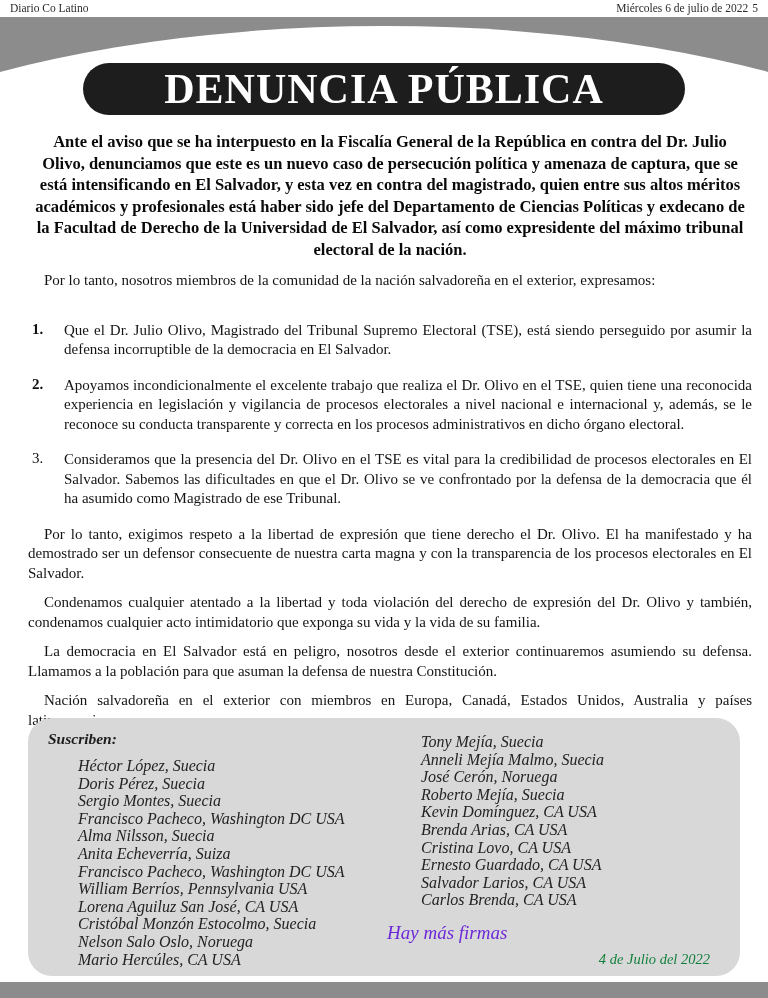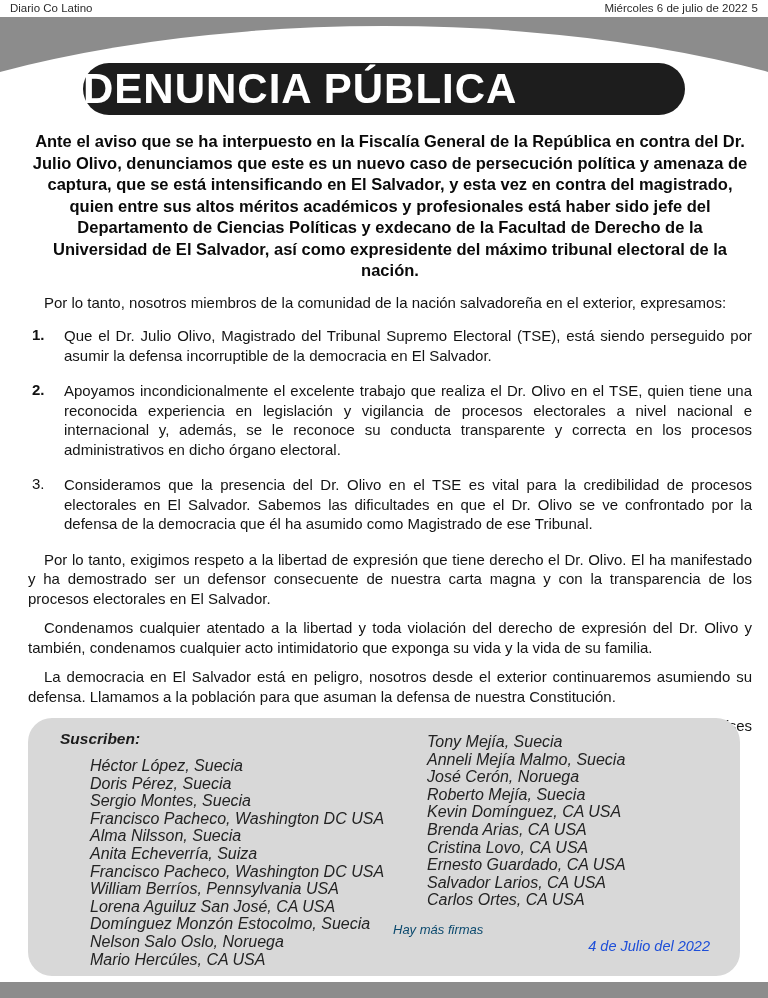--- a/index.html
+++ b/index.html
@@ -1,69 +1,69 @@
 <!DOCTYPE html>
 <html><head>
 <meta charset="utf-8">
 <style>
   * { margin:0; padding:0; box-sizing:border-box; }
   html,body { background:#ffffff; }
   .page {
     position:relative; width:768px; height:998px; margin:0 auto;
     background:#ffffff; overflow:hidden; color:#111111;
-    font-family:Liberation Sans, sans-serif;
+    font-family:Liberation Serif, serif;
   }
   
   .masthead {
     position:absolute; top:2px; left:0; width:100%;
     display:flex; justify-content:space-between; align-items:baseline;
     padding:0 10px 0 10px; font-size:11.5px; color:#2b2b2b;
   }
   .masthead .right { display:flex; gap:4px; }
   
   .swoosh { position:absolute; top:16px; left:0; width:768px; height:100px; }
   
   .title-pill {
     position:absolute; top:63px; left:50%; transform:translateX(-50%);
     width:602px; height:52px; background:#1d1d1d; border-radius:27px;
-    display:flex; align-items:center; justify-content:flex-start; z-index:3;
+    display:flex; align-items:center; justify-content:center; z-index:3;
   }
   .title-pill span {
     color:#ffffff; font-weight:bold; font-size:42px; line-height:52px;
     letter-spacing:1px; white-space:nowrap;
   }
   
   .content { position:absolute; top:131px; left:28px; right:16px; }
   .intro {
     font-weight:bold; font-size:16.5px; line-height:21.5px;
     text-align:center; color:#0a0a0a; margin:0 2px 11px 2px;
   }
   .para {
     font-size:15px; line-height:19.5px; text-align:justify;
     text-indent:16px; color:#141414;
   }
-  .lead-in { margin-bottom:14px; }
+  .lead-in { margin-bottom:30px; }
   .list-item { position:relative; padding-left:36px; margin-bottom:16px; }
   .list-item .num { position:absolute; left:4px; top:0; font-weight:bold; font-size:15px; }
   .list-item .num.plain { font-weight:normal; }
   .list-item .item-text { font-size:15px; line-height:19.5px; text-align:justify; color:#141414; }
   .after-list .para { margin-bottom:10px; }
   
   .sign-box {
     position:absolute; top:718px; left:28px; right:28px; height:258px;
-    background:#d8d8d8; border-radius:24px; padding:12px 26px 8px 32px;
+    background:#d8d8d8; border-radius:24px; padding:12px 26px 8px 20px;
     display:flex;
   }
   .sign-col { flex:1 1 50%; }
   .suscriben { font-weight:bold; font-style:italic; font-size:15.5px; color:#1c1c1c; }
   .name-list { margin-top:9px; margin-left:30px; }
   .name-list.right { margin-top:3px; margin-left:40px; }
   .name { font-style:italic; font-size:16px; line-height:17.6px; color:#232323; white-space:nowrap; }
-  .more-firms { font-style:italic; font-size:13px; color:#0c4a6e; margin-top:13px; margin-left:6px; }
-  .sign-date { font-style:italic; font-size:14.5px; color:#1d4ed8; text-align:right; padding-right:4px; margin-top:1px; }
+  .more-firms { font-style:italic; font-size:19px; color:#6d28d9; margin-top:13px; margin-left:6px; }
+  .sign-date { font-style:italic; font-size:14.5px; color:#15803d; text-align:right; padding-right:4px; margin-top:7px; }
   
   .bottom-bar { position:absolute; left:0; bottom:0; width:100%; height:16px; background:#8c8c8c; }
 </style>
 </head>
 <body>
 
 <div class="page">
 
   <div class="masthead">
     <span>Diario Co Latino</span>
@@ -115,37 +115,37 @@
       <div class="name-list">
         <div class="name">Héctor López, Suecia</div>
         <div class="name">Doris Pérez, Suecia</div>
         <div class="name">Sergio Montes, Suecia</div>
         <div class="name">Francisco Pacheco, Washington DC USA</div>
         <div class="name">Alma Nilsson, Suecia</div>
         <div class="name">Anita Echeverría, Suiza</div>
         <div class="name">Francisco Pacheco, Washington DC USA</div>
         <div class="name">William Berríos, Pennsylvania USA</div>
         <div class="name">Lorena Aguiluz San José, CA USA</div>
-        <div class="name">Domínguez Monzón Estocolmo, Suecia</div>
+        <div class="name">Cristóbal Monzón Estocolmo, Suecia</div>
         <div class="name">Nelson Salo Oslo, Noruega</div>
         <div class="name">Mario Hercúles, CA USA</div>
       </div>
     </div>
     <div class="sign-col">
       <div class="name-list right">
         <div class="name">Tony Mejía, Suecia</div>
         <div class="name">Anneli Mejía Malmo, Suecia</div>
         <div class="name">José Cerón, Noruega</div>
         <div class="name">Roberto Mejía, Suecia</div>
         <div class="name">Kevin Domínguez, CA USA</div>
         <div class="name">Brenda Arias, CA USA</div>
         <div class="name">Cristina Lovo, CA USA</div>
         <div class="name">Ernesto Guardado, CA USA</div>
         <div class="name">Salvador Larios, CA USA</div>
-        <div class="name">Carlos Ortes, CA USA</div>
+        <div class="name">Carlos Brenda, CA USA</div>
       </div>
       <div class="more-firms">Hay más firmas</div>
       <div class="sign-date">4 de Julio del 2022</div>
     </div>
   </div>
 
   <div class="bottom-bar"></div>
 
 </div>
 

